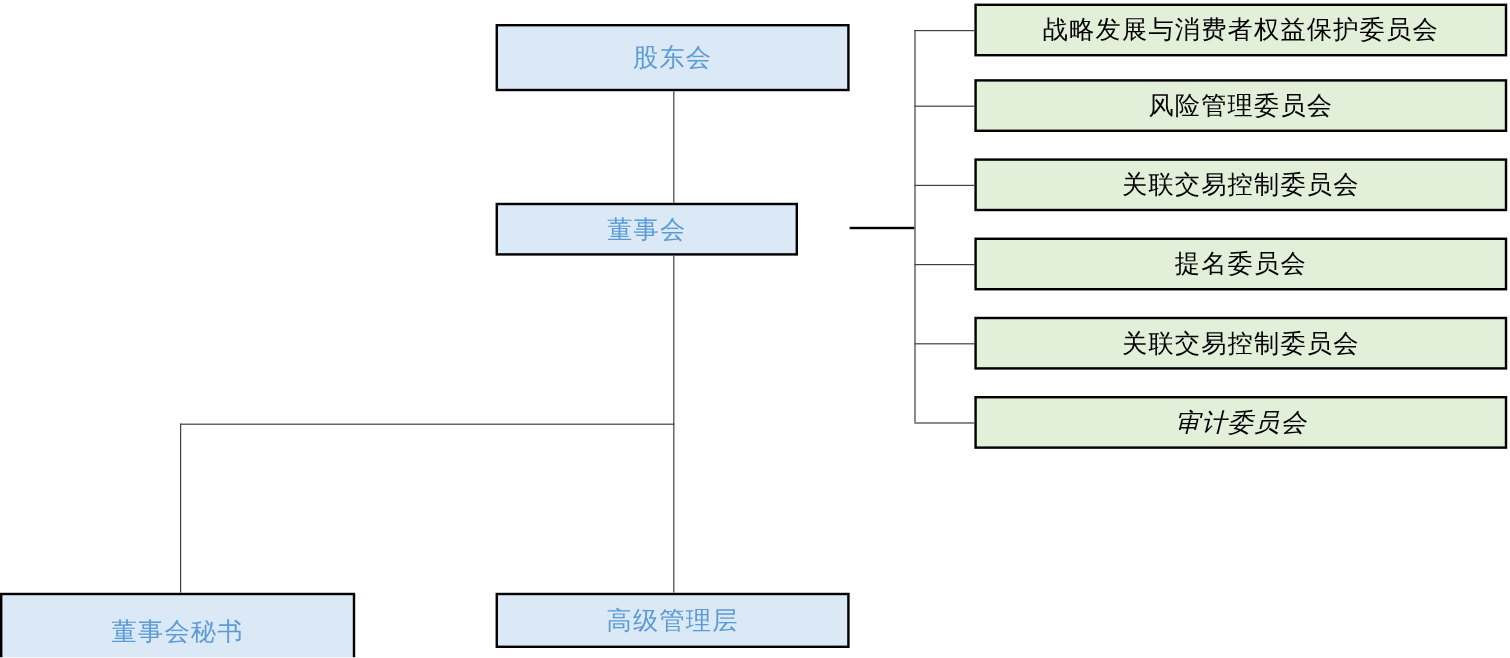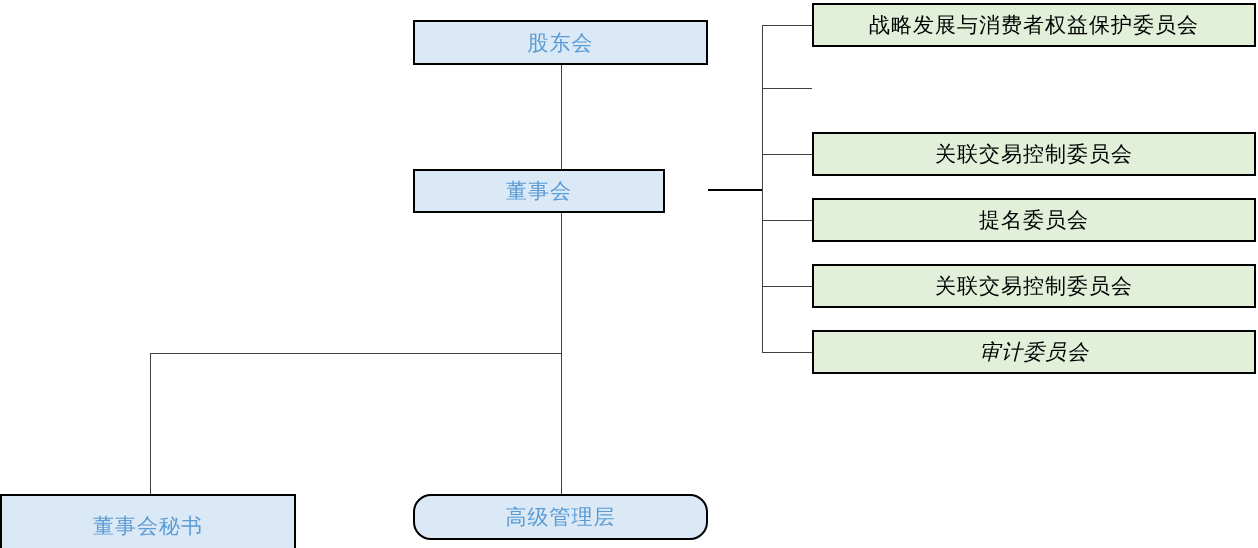--- a/index.html
+++ b/index.html
@@ -36,24 +36,24 @@
     color: var(--node-text-green, #000000);
   }
   .line {
     position: absolute;
     background: var(--connector, #404040);
   }
   .line.thick {
     background: var(--node-border, #000000);
   }
   
-  .n-shareholders { left: 413px; top: 20px;  width: 295px; height: 45px; }
+  .n-shareholders { left: 413px; top: 20px;  width: 295px; height: 56px; }
   .n-board        { left: 413px; top: 169px; width: 252px; height: 44px; }
   .n-secretary    { left: 0px;   top: 494px; width: 296px; height: 64px; }
-  .n-senior       { left: 413px; top: 494px; width: 295px; height: 46px; border-radius: 18px; }
+  .n-senior       { left: 413px; top: 494px; width: 295px; height: 46px; }
   .n-committee    { left: 812px; width: 444px; height: 44px; }
   .n-c0 { top: 3px; }
   .n-c1 { top: 66px; }
   .n-c2 { top: 132px; text-align: right; }
   .n-c3 { top: 198px; }
   .n-c4 { top: 264px; }
   .n-c5 { top: 330px; font-style: italic; }
   
   .l-sh-board   { left: 561px; top: 65px;  width: 1px;   height: 104px; }
   .l-board-down { left: 561px; top: 213px; width: 1px;   height: 281px; }
@@ -86,18 +86,19 @@
   <div class="line l-stub l-s3"></div>
   <div class="line l-stub l-s4"></div>
   <div class="line l-stub l-s5"></div>
 
   <div class="node blue n-shareholders">股东会</div>
   <div class="node blue n-board">董事会</div>
   <div class="node blue n-secretary">董事会秘书</div>
   <div class="node blue n-senior">高级管理层</div>
 
   <div class="node green n-committee n-c0">战略发展与消费者权益保护委员会</div>
+  <div class="node green n-committee n-c1">风险管理委员会</div>
   <div class="node green n-committee n-c2">关联交易控制委员会</div>
   <div class="node green n-committee n-c3">提名委员会</div>
   <div class="node green n-committee n-c4">关联交易控制委员会</div>
   <div class="node green n-committee n-c5">审计委员会</div>
 
 </div>
 
 </body></html>

